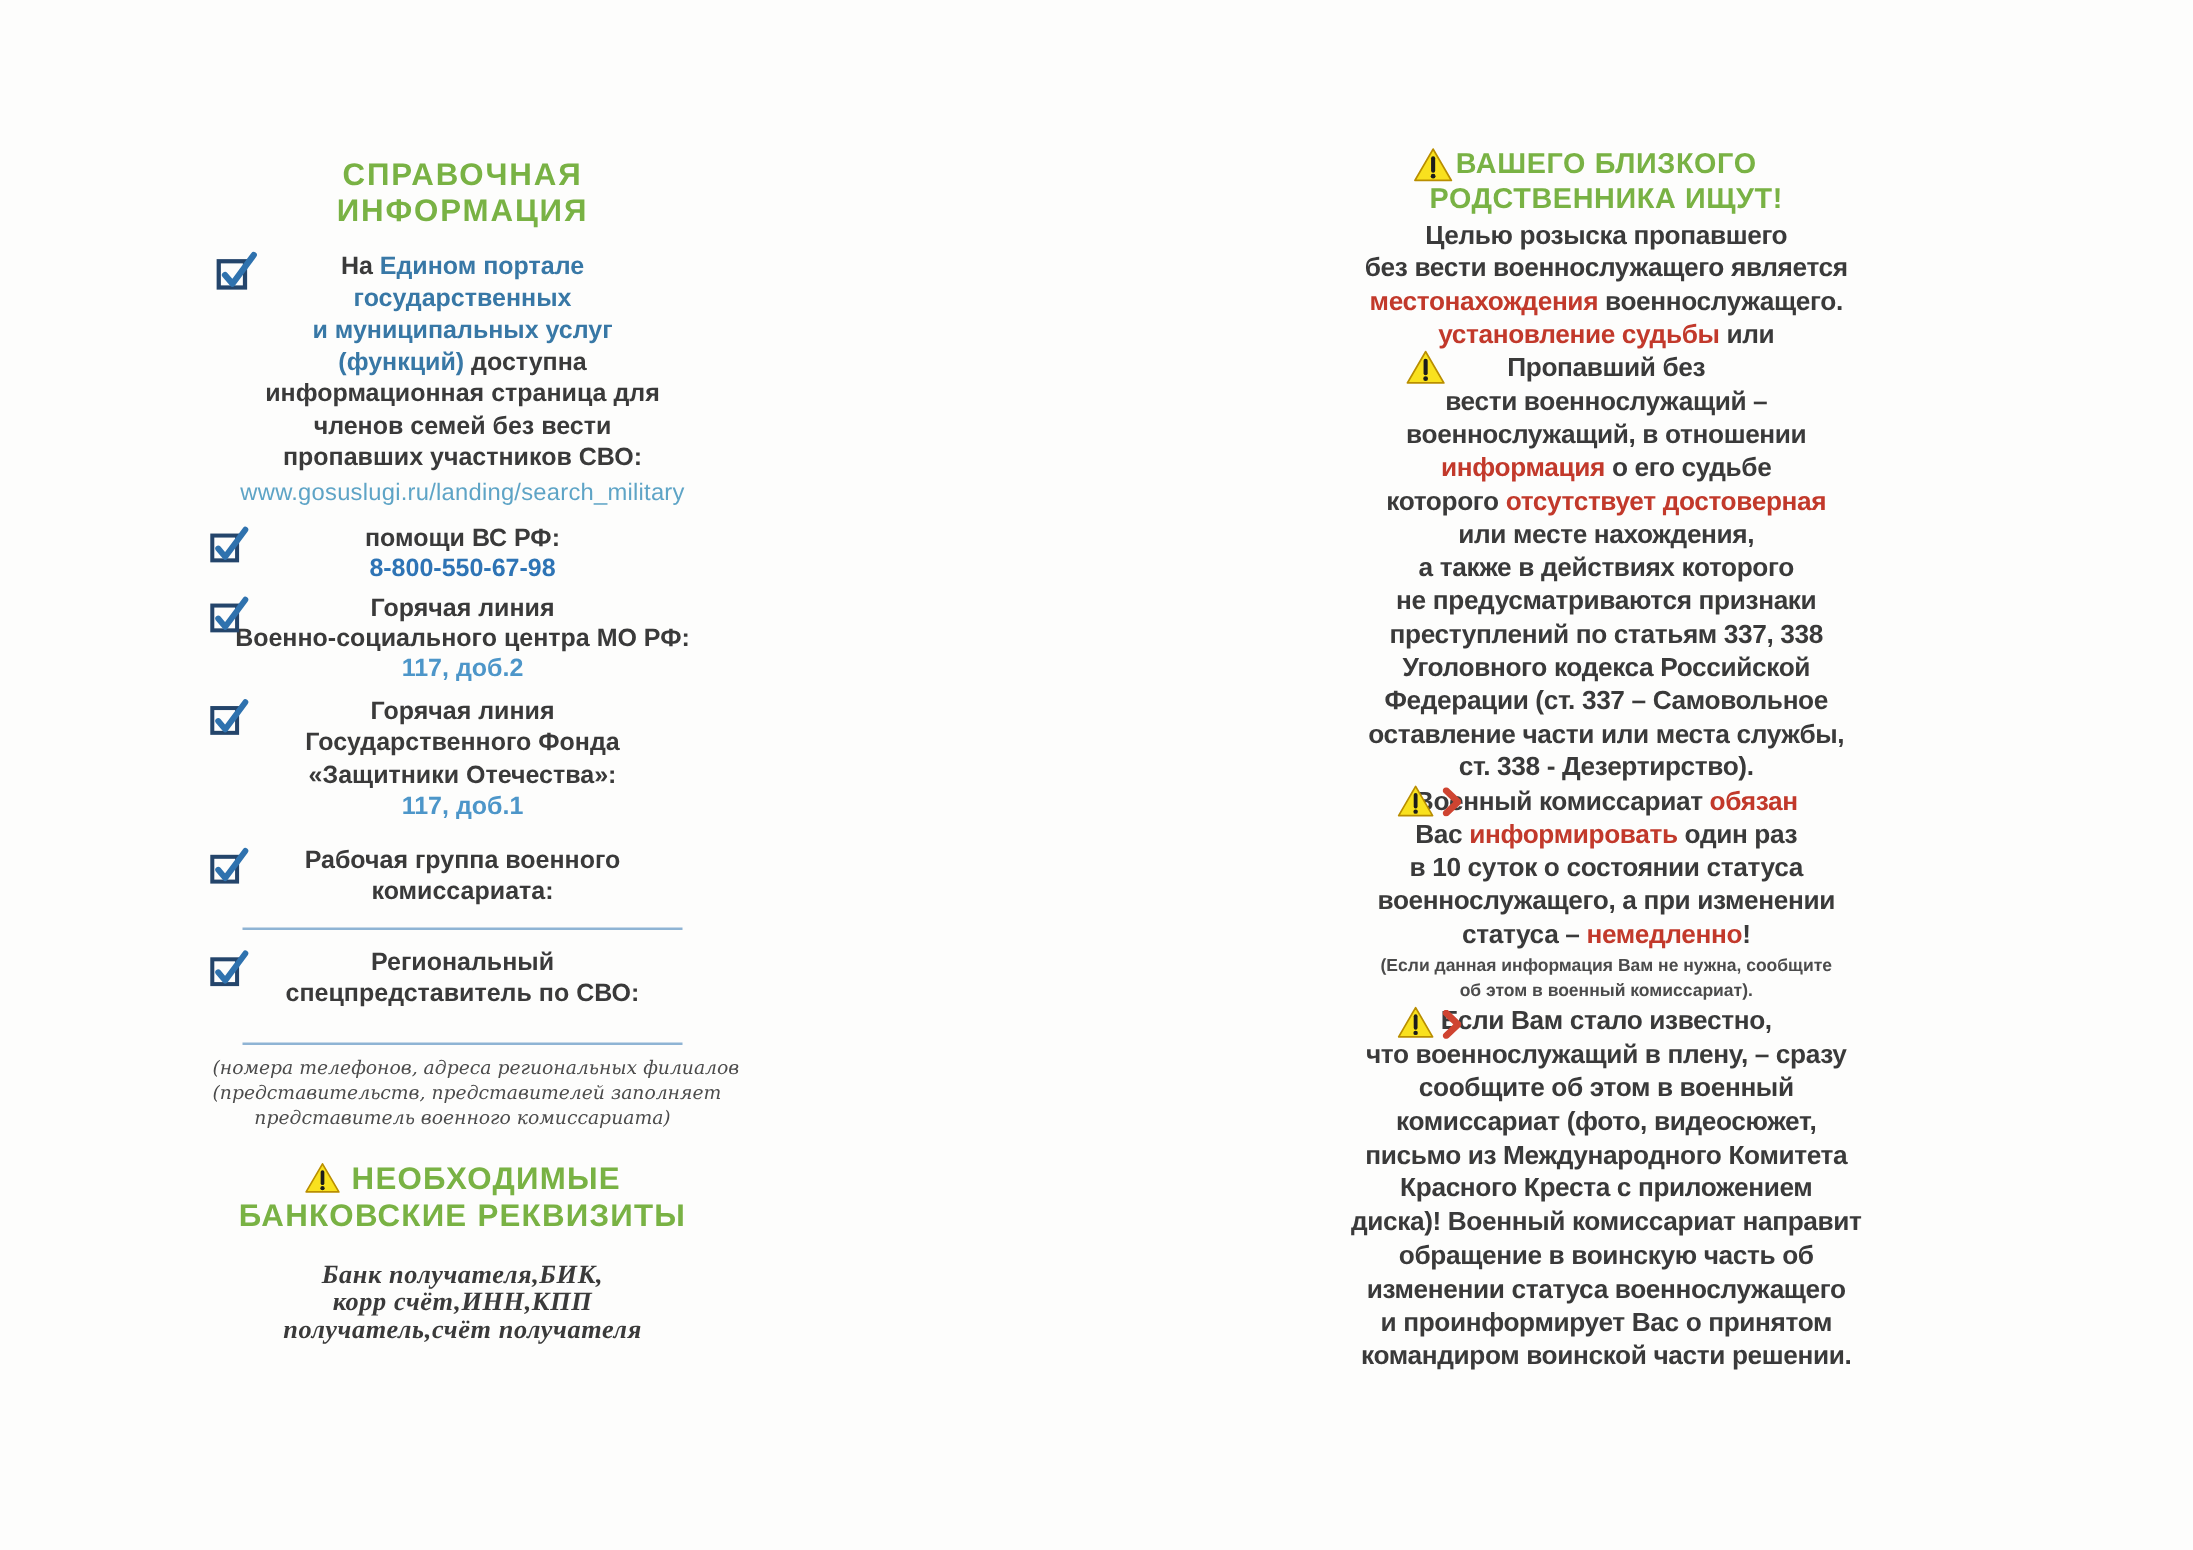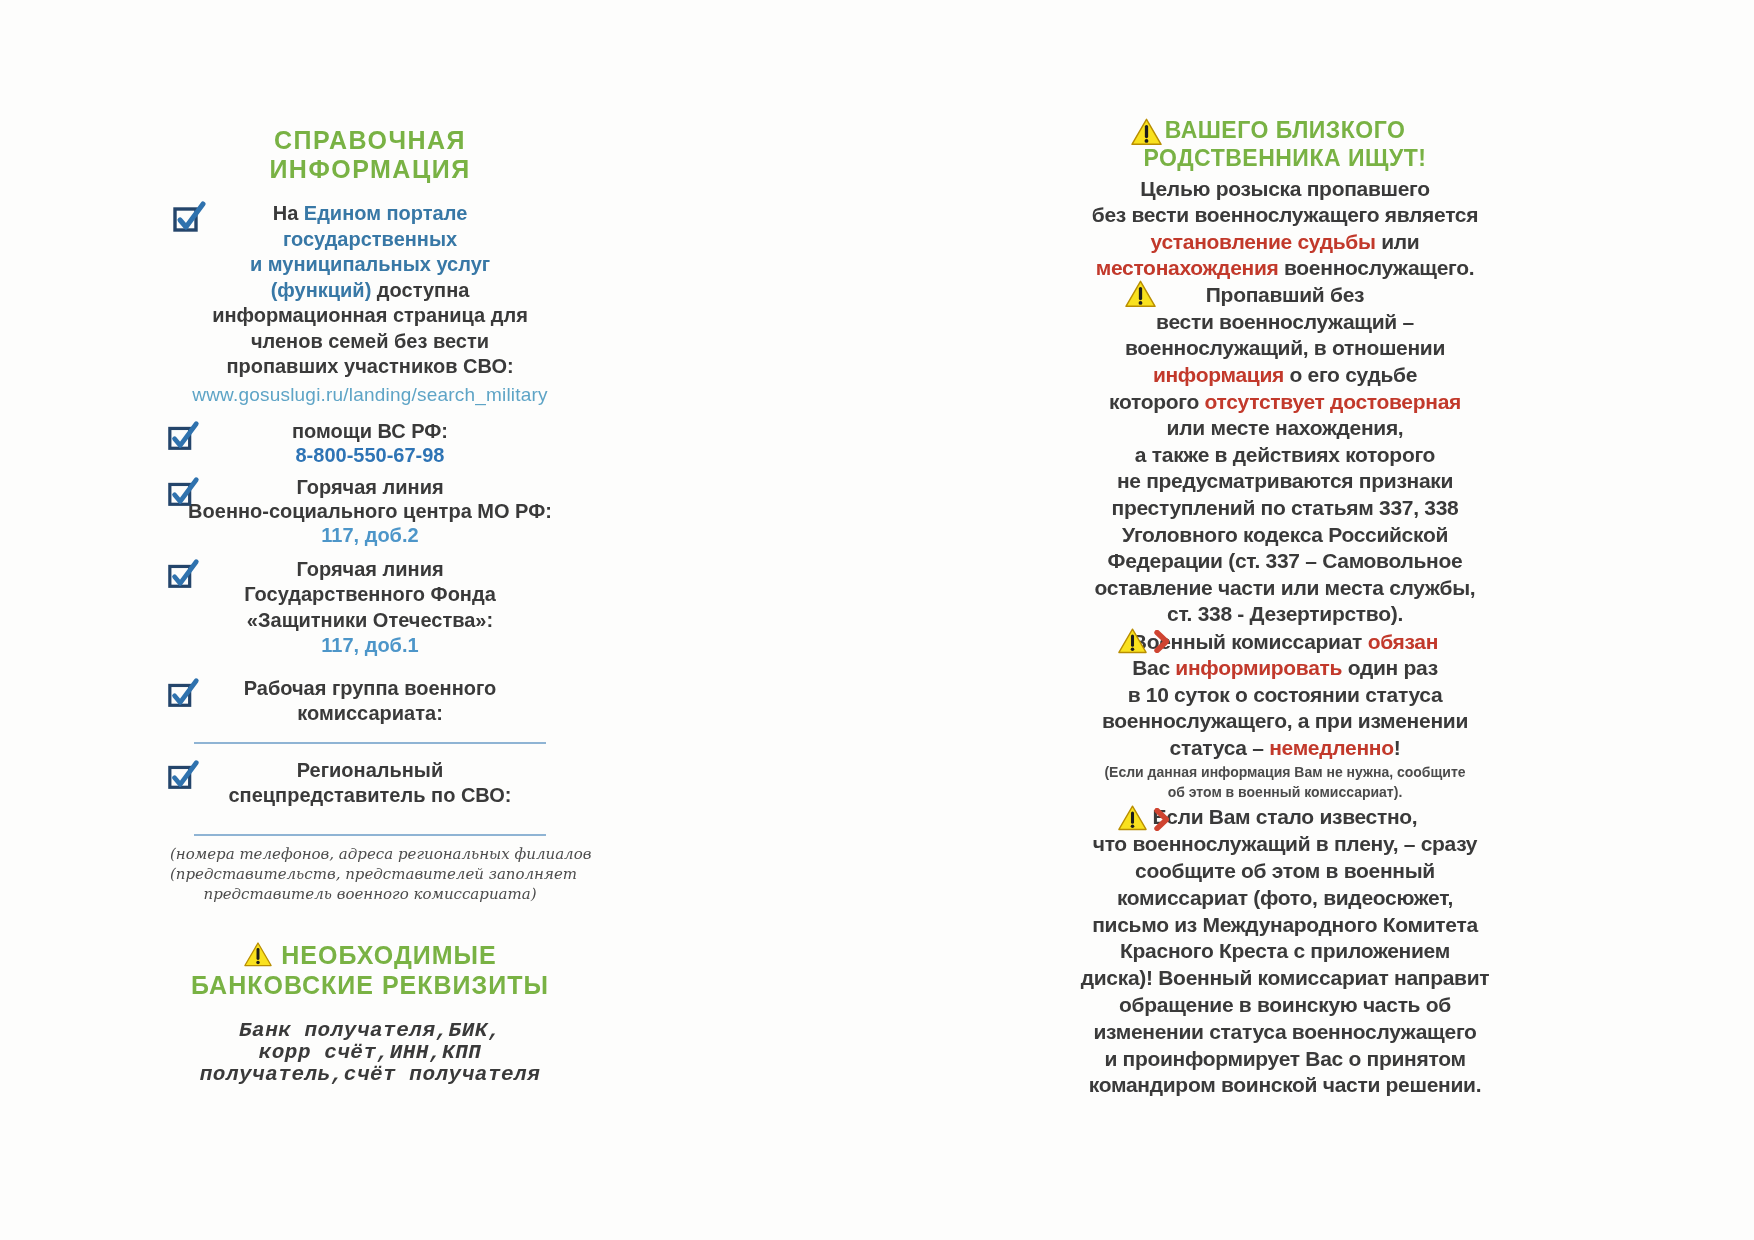--- a/index.html
+++ b/index.html
@@ -32,23 +32,23 @@
   .item-psy{margin-top:12px;}  .item-psy .ln{font-size:20px;line-height:24px;}
   .item-psy .ln:nth-child(3){font-size:21px;}
   .item-vsc{margin-top:8px;}   .item-vsc .ln{font-size:20px;line-height:24px;}
   .item-fond{margin-top:10px;} .item-fond .ln{font-size:20px;line-height:25.5px;}
   .item-work{margin-top:17px;} .item-work .ln{font-size:20px;line-height:25px;}
   .item-reg{margin-top:14px;}  .item-reg .ln{font-size:20px;line-height:25px;}
   .sep{height:0;border-top:2px solid #8fb4d4;width:352px;margin:16px auto 0 auto;}
   .sep2{margin-top:26px;}
   .footnote{margin-top:8px;font-family:"DejaVu Serif",serif;font-style:italic;font-weight:400;}
   .footnote .ln{font-size:15px;line-height:20px;}
-  .bank-title{margin-top:36px;font-size:25px;line-height:30px;letter-spacing:1px;color:#79b244;}
+  .bank-title{margin-top:24px;font-size:25px;line-height:30px;letter-spacing:1px;color:#79b244;}
   .bank-title .tl{display:flex;align-items:center;justify-content:center;gap:8px;}
-  .bank{margin-top:16px;font-family:Liberation Mono, monospace;font-style:italic;}
+  .bank{margin-top:16px;font-family:Liberation Serif, serif;font-style:italic;}
   .bank .ln{font-size:21px;line-height:22px;letter-spacing:0.5px;}
 
   
   .r-title{position:relative;margin:0;font-size:23px;line-height:28px;letter-spacing:0.5px;color:#79b244;}
   .rp{position:relative;letter-spacing:-0.3px;}
   .rp1{margin-top:4px;}  .rp1 .ln{font-size:21px;line-height:26.3px;}
   .rp2{margin-top:1px;}  .rp2 .ln{font-size:21px;line-height:26.6px;}
   .rp3{margin-top:1px;}  .rp3 .ln{font-size:21px;line-height:26.5px;}
   .rnote{margin-top:2px;letter-spacing:0;} .rnote .ln{font-size:14px;line-height:19.5px;font-weight:700;color:#3d3d3d;}
   .rp4{margin-top:2px;}  .rp4 .ln{font-size:21px;line-height:26.8px;}
@@ -213,22 +213,22 @@
             <use href="#tpl-warning"></use>
           </svg>
       </span>
       <div class="ln">ВАШЕГО БЛИЗКОГО</div>
       <div class="ln">РОДСТВЕННИКА ИЩУТ!</div>
     </h2>
 
     <div class="rp rp1">
         <div class="ln"><span class="c-d">Целью розыска пропавшего</span></div>
         <div class="ln"><span class="c-d">без вести военнослужащего является</span></div>
+        <div class="ln"><span class="c-r">местонахождения</span><span class="c-d"> военнослужащего.</span></div>
         <div class="ln"><span class="c-r">установление судьбы</span><span class="c-d"> или</span></div>
-        <div class="ln"><span class="c-r">местонахождения</span><span class="c-d"> военнослужащего.</span></div>
       </div>
 
     <div class="rp rp2">
       <span class="warn warn-p2">
         <svg viewBox="0 0 36 33" width="33" height="30">
             <use href="#tpl-warning"></use>
           </svg>
       </span>
       <div>
           <div class="ln"><span class="c-d">Пропавший без</span></div>

